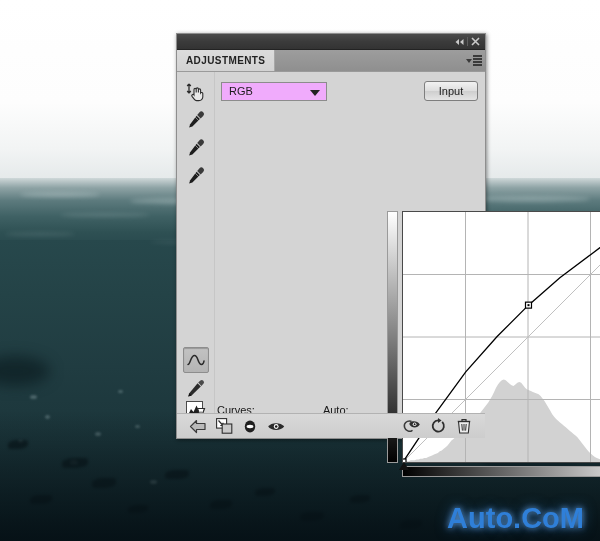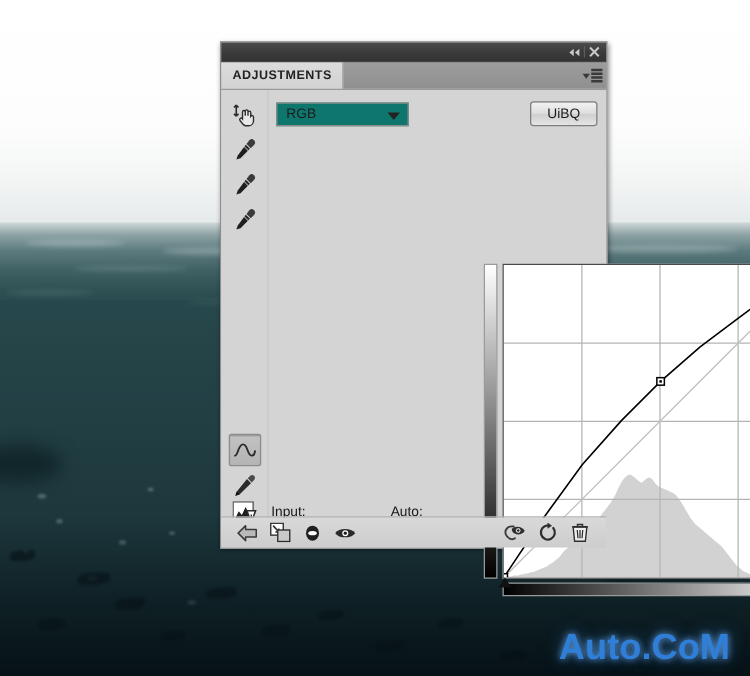--- a/index.html
+++ b/index.html
@@ -266,21 +266,21 @@
     left: 38px; top: 6px;
     width: 272px; height: 26px;
     display: flex;
     align-items: center;
     padding: 0 9px 0 6px;
     box-sizing: border-box;
   }
   .channel-select {
     position: relative;
     width: 106px; height: 19px;
-    background: #0f766e;
+    background: #f0abfc;
     border: 1px solid #8c8c8c;
     display: flex;
     align-items: center;
     padding-left: 7px;
     font-size: 11px;
     color: #1c1c1c;
     cursor: pointer;
     box-sizing: border-box;
   }
   .channel-caret {
@@ -537,21 +537,21 @@
           <path d="M17,6 C17,3.6 13.2,3.2 11.6,5 C10,6.8 13.6,8.6 14.8,10.4 C16,12.2 13.4,15.4 10.6,14.2" stroke="#9a9a9a" stroke-width="1.8" fill="none" stroke-linecap="round"></path>
         </svg>
       </div>
     </div>
 
     <div class="channel-row">
       <div class="channel-select">
         <span>RGB</span>
         <span class="channel-caret"></span>
       </div>
-      <div class="auto-btn">UiBQ</div>
+      <div class="auto-btn">Input</div>
     </div>
 
     <div id="graph-block">
       <div class="vgrad"></div>
       <div class="plot">
         <svg id="curve-svg" width="250" height="250" viewBox="0 0 250 250">
             <path d="M0,250 L0.00,249.18 L1.94,249.18 L3.88,249.18 L5.81,249.18 L7.75,248.35 L9.69,248.35 L11.63,248.35 L13.57,247.53 L15.50,247.53 L17.44,246.70 L19.38,246.70 L21.32,245.88 L23.26,245.88 L25.19,245.05 L27.13,244.22 L29.07,243.40 L31.01,242.57 L32.95,241.75 L34.88,240.93 L36.82,239.28 L38.76,238.45 L40.70,236.80 L42.64,235.15 L44.57,233.50 L46.51,231.03 L48.45,228.55 L50.39,226.90 L52.33,225.25 L54.26,224.43 L56.20,223.60 L58.14,223.60 L60.08,222.78 L62.02,221.95 L63.95,220.30 L65.89,218.65 L67.83,216.18 L69.77,213.70 L71.71,210.40 L73.64,207.10 L75.58,203.80 L77.52,200.50 L79.46,198.03 L81.40,195.55 L83.33,193.07 L85.27,190.60 L87.21,187.30 L89.15,184.00 L91.09,179.88 L93.02,175.75 L94.96,172.45 L96.90,169.97 L98.84,168.32 L100.78,167.50 L102.71,168.32 L104.65,169.97 L106.59,171.63 L108.53,173.27 L110.47,174.10 L112.40,172.45 L114.34,170.80 L116.28,169.97 L118.22,170.80 L120.16,173.27 L122.09,175.75 L124.03,177.40 L125.97,178.22 L127.91,179.05 L129.84,179.88 L131.78,180.70 L133.72,181.52 L135.66,182.35 L137.60,184.00 L139.53,186.47 L141.47,188.95 L143.41,192.25 L145.35,195.55 L147.29,198.85 L149.22,202.15 L151.16,204.63 L153.10,207.10 L155.04,208.75 L156.98,210.40 L158.91,212.05 L160.85,213.70 L162.79,215.35 L164.73,217.00 L166.67,218.65 L168.60,220.30 L170.54,221.95 L172.48,223.60 L174.42,225.25 L176.36,227.72 L178.29,230.20 L180.23,232.68 L182.17,235.15 L184.11,237.63 L186.05,240.10 L187.98,241.75 L189.92,243.40 L191.86,245.05 L193.80,245.88 L195.74,246.70 L197.67,247.53 L199.61,247.53 L201.55,248.35 L203.49,248.35 L205.43,248.35 L207.36,249.18 L209.30,249.18 L211.24,249.18 L213.18,249.18 L215.12,249.18 L217.05,249.18 L218.99,249.18 L220.93,249.18 L222.87,249.18 L224.81,249.18 L226.74,249.18 L228.68,249.18 L230.62,249.18 L232.56,249.18 L234.50,249.18 L236.43,249.18 L238.37,249.18 L240.31,249.18 L242.25,249.18 L244.19,249.18 L246.12,249.18 L248.06,249.18 L250.00,249.18 L250,250 Z" fill="#d2d2d2"></path>
             <line x1="62.5" y1="0" x2="62.5" y2="250" stroke="#b4b4b4" stroke-width="1"></line>
             <line x1="0" y1="62.5" x2="250" y2="62.5" stroke="#b4b4b4" stroke-width="1"></line>
             <line x1="125" y1="0" x2="125" y2="250" stroke="#b4b4b4" stroke-width="1"></line>
@@ -573,21 +573,21 @@
 
     <div class="io-row">
       <div class="io-icon">
         <svg width="20" height="18" viewBox="0 0 20 18">
           <rect x="0.5" y="0.5" width="16" height="15" fill="#ffffff" stroke="#4a4a4a"></rect>
           <path d="M1.5,15 L5,8 L7.5,11 L10.5,4.5 L15.5,15 Z" fill="#1f1f1f"></path>
           <path d="M11.5,7.5 L18.5,7.5 L15,17 Z" fill="#ffffff" stroke="#2a2a2a" stroke-width="1.2" transform="translate(0,0)"></path>
           <path d="M15,10.5 L15,13.5 M15,14.6 L15,15.2" stroke="#2a2a2a" stroke-width="1.1"></path>
         </svg>
       </div>
-      <div class="io-label">Input:</div>
+      <div class="io-label">Curves:</div>
       <div class="io-label input-lbl">Auto:</div>
     </div>
 
   </div>
 
   <div class="panel-footer">
     <div class="footer-btn">
       <svg width="18" height="15" viewBox="0 0 18 15">
         <path d="M7.5,1.5 L1.5,7.5 L7.5,13.5 L7.5,10.5 L16,10.5 L16,4.5 L7.5,4.5 Z" fill="#b9b9b9" stroke="#3a3a3a" stroke-width="1.2" stroke-linejoin="round"></path>
       </svg>

